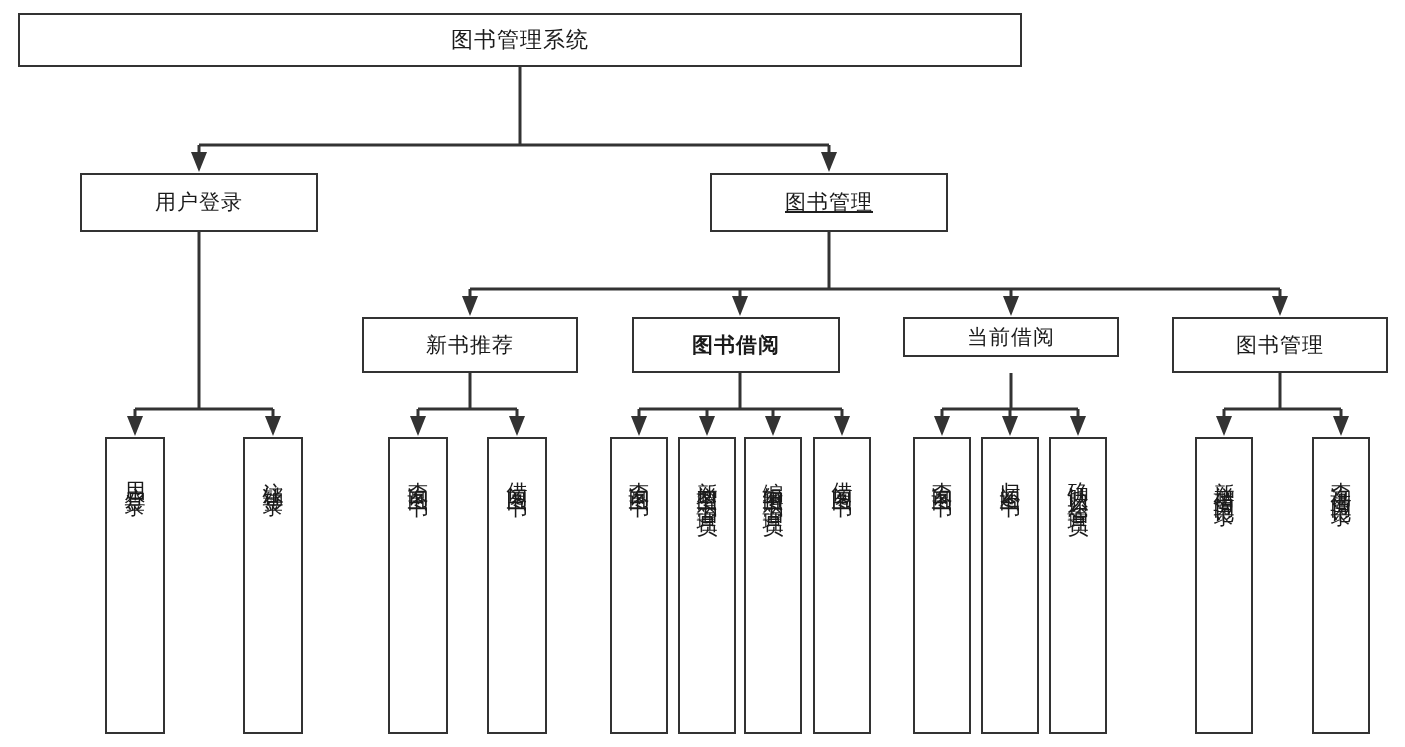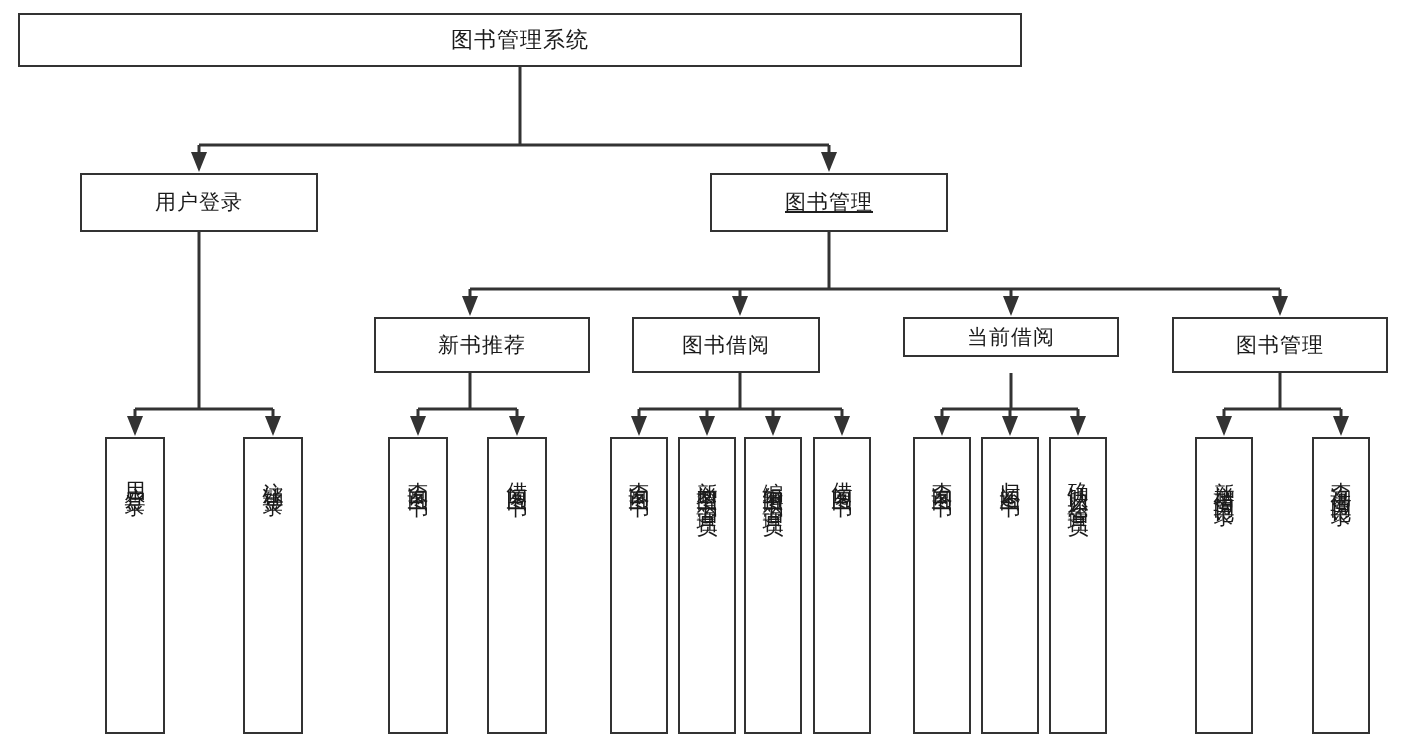--- a/index.html
+++ b/index.html
@@ -132,24 +132,24 @@
   <div id="nodes-layer">
       <div class="node root" style="left: 18px; top: 13px; width: 1004px; height: 54px;">
         <span class="label">图书管理系统</span>
       </div>
       <div class="node" style="left: 80px; top: 173px; width: 238px; height: 59px;">
         <span class="label">用户登录</span>
       </div>
       <div class="node" style="left: 710px; top: 173px; width: 238px; height: 59px; text-decoration: underline;">
         <span class="label">图书管理</span>
       </div>
-      <div class="node" style="left: 362px; top: 317px; width: 216px; height: 56px; margin-left: 12px;">
+      <div class="node" style="left: 362px; top: 317px; width: 216px; height: 56px;">
         <span class="label">新书推荐</span>
       </div>
-      <div class="node" style="left: 632px; top: 317px; width: 188px; height: 56px;">
+      <div class="node" style="left: 632px; top: 317px; width: 208px; height: 56px; font-weight: bold;">
         <span class="label">图书借阅</span>
       </div>
       <div class="node" style="left: 903px; top: 317px; width: 216px; height: 40px;">
         <span class="label">当前借阅</span>
       </div>
       <div class="node" style="left: 1172px; top: 317px; width: 216px; height: 56px;">
         <span class="label">图书管理</span>
       </div>
       <div class="node vertical" style="left: 105px; top: 437px; width: 60px; height: 297px;">
         <span class="label">用户登录</span>

